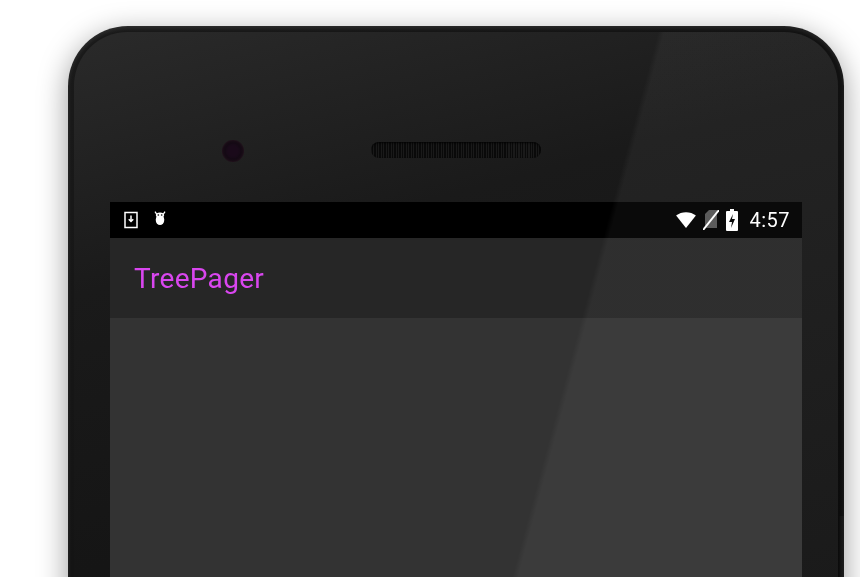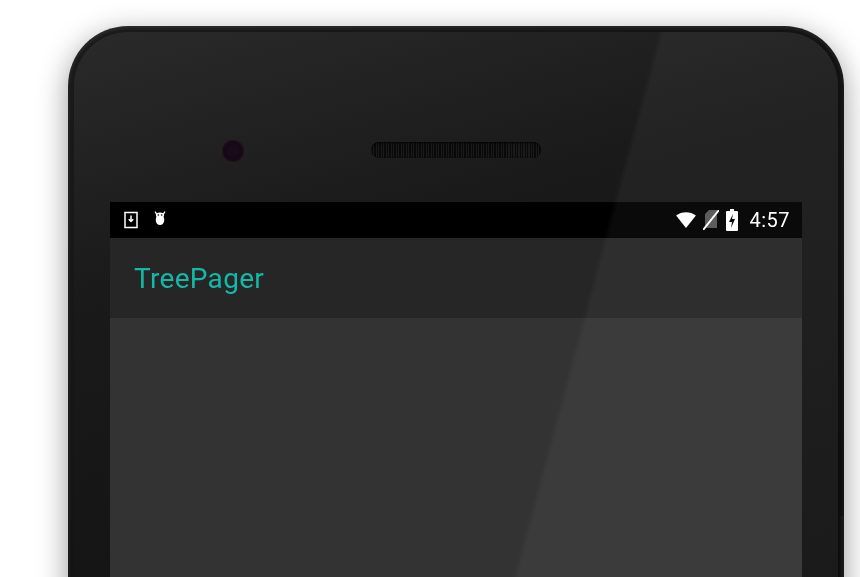--- a/index.html
+++ b/index.html
@@ -124,21 +124,21 @@
     .action-bar {
       height: 80px;
       background: #262626;
       display: flex;
       align-items: center;
       padding: 0 24px;
       box-shadow: 0 2px 6px rgba(0,0,0,0.3);
     }
     
     .app-title {
-      color: #14b8a6;
+      color: #d946ef;
       font-size: 28px;
       font-weight: 400;
       letter-spacing: 0.3px;
     }
     
     .content-area {
       flex: 1;
       background: #333333;
       height: 400px;
     }

